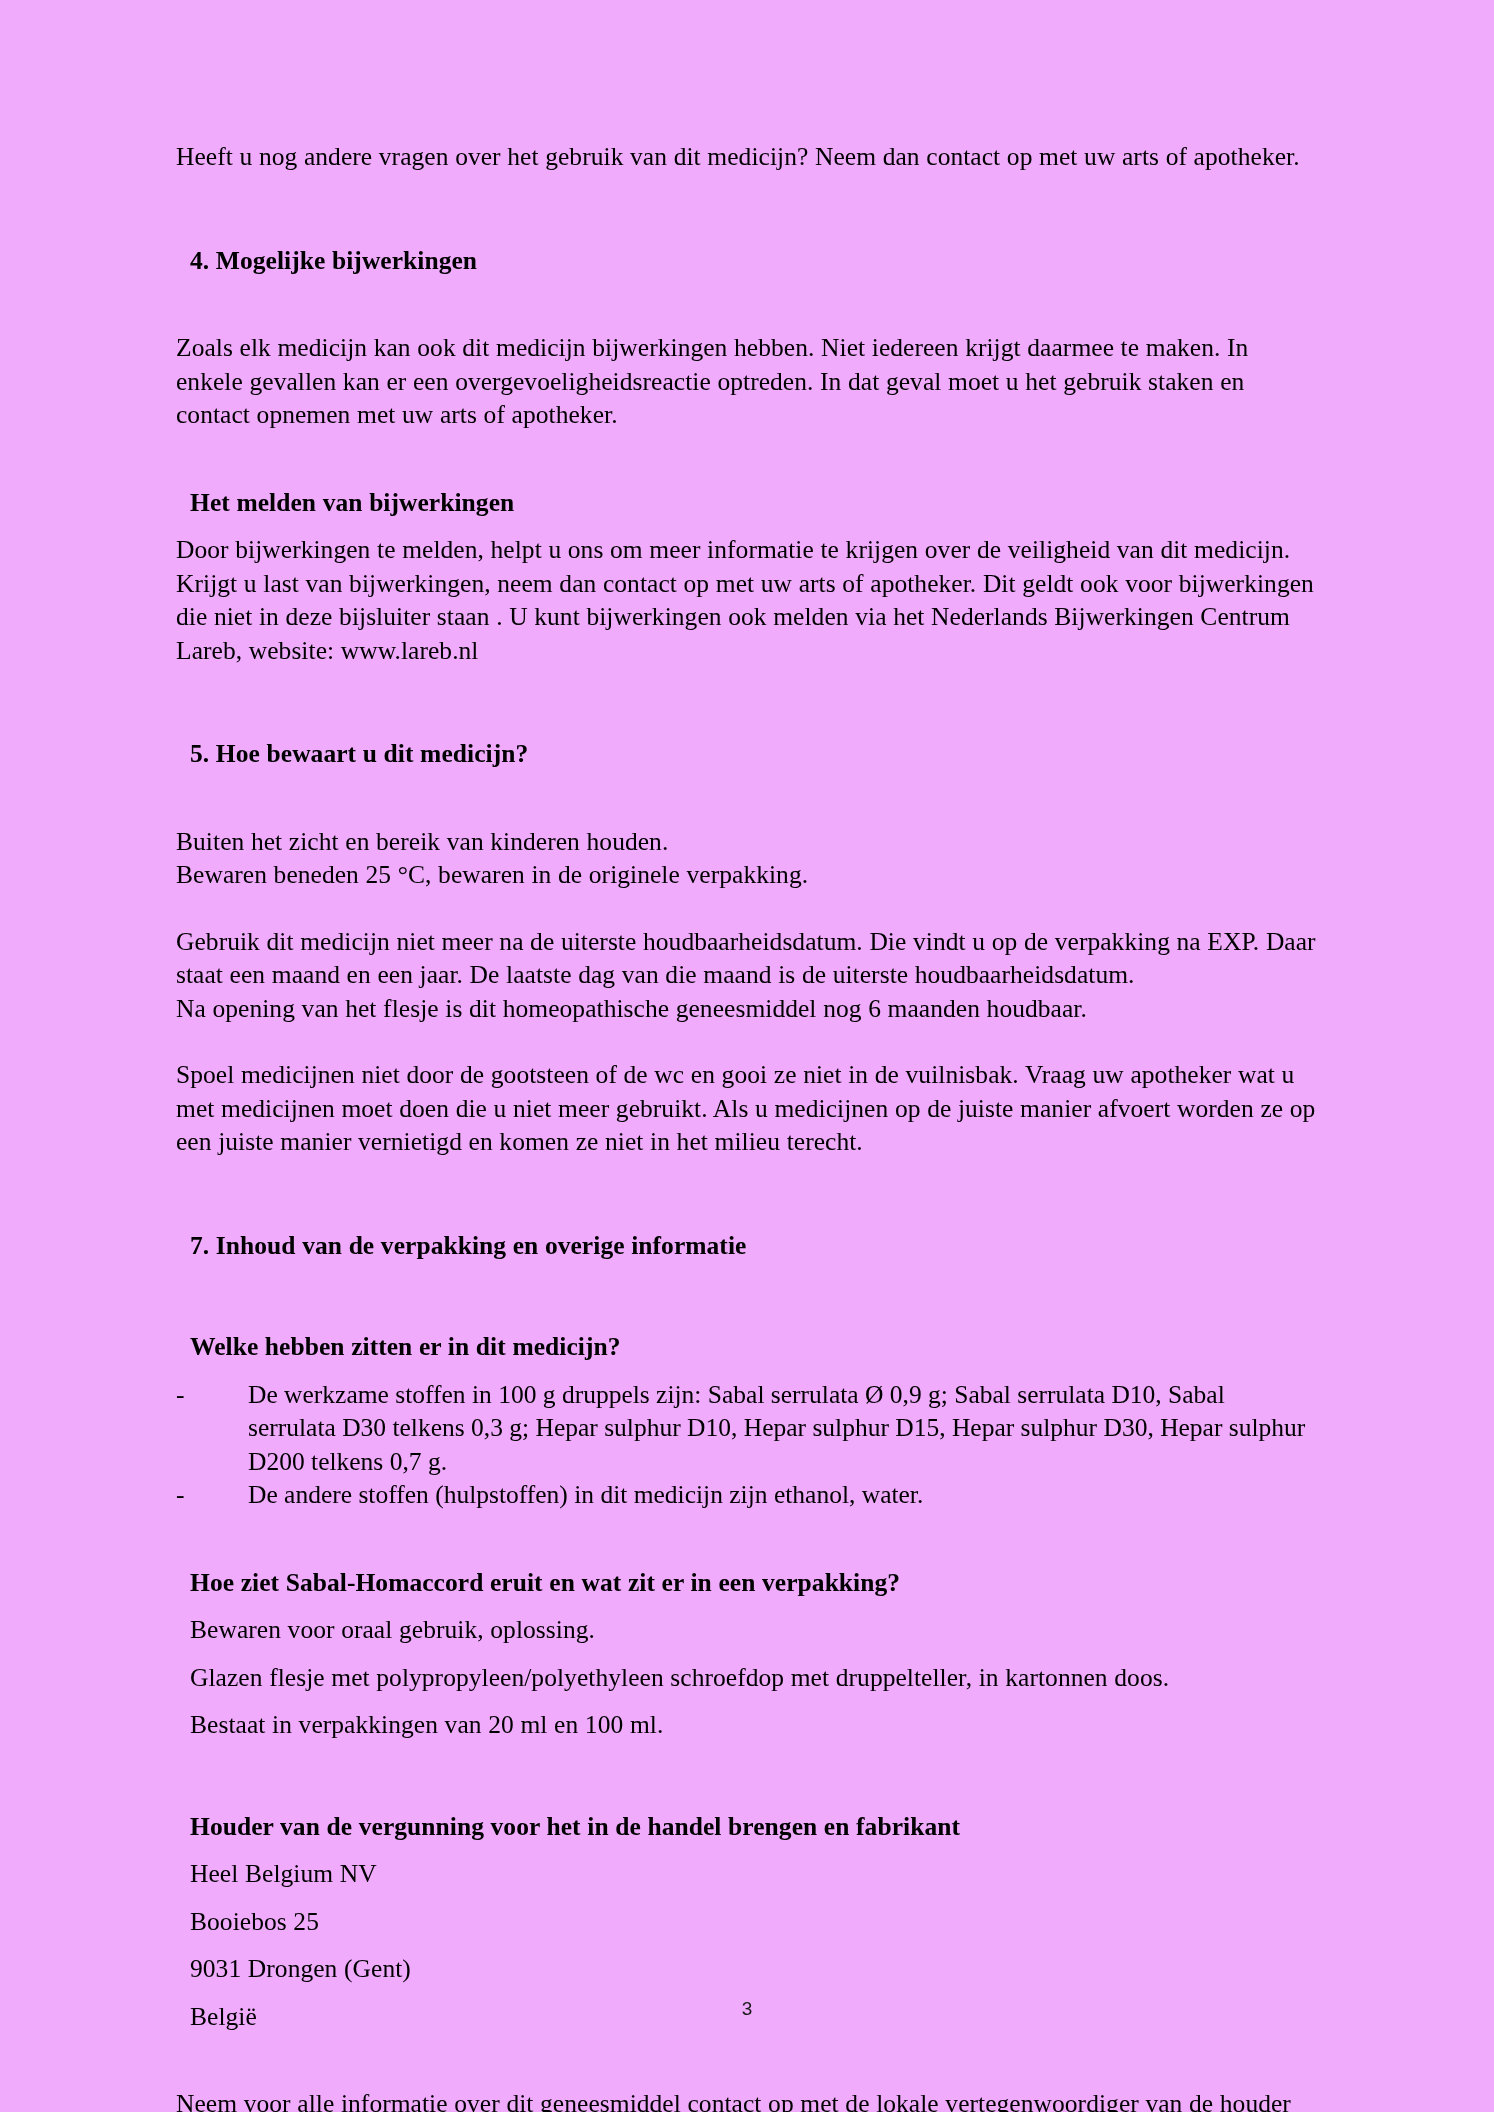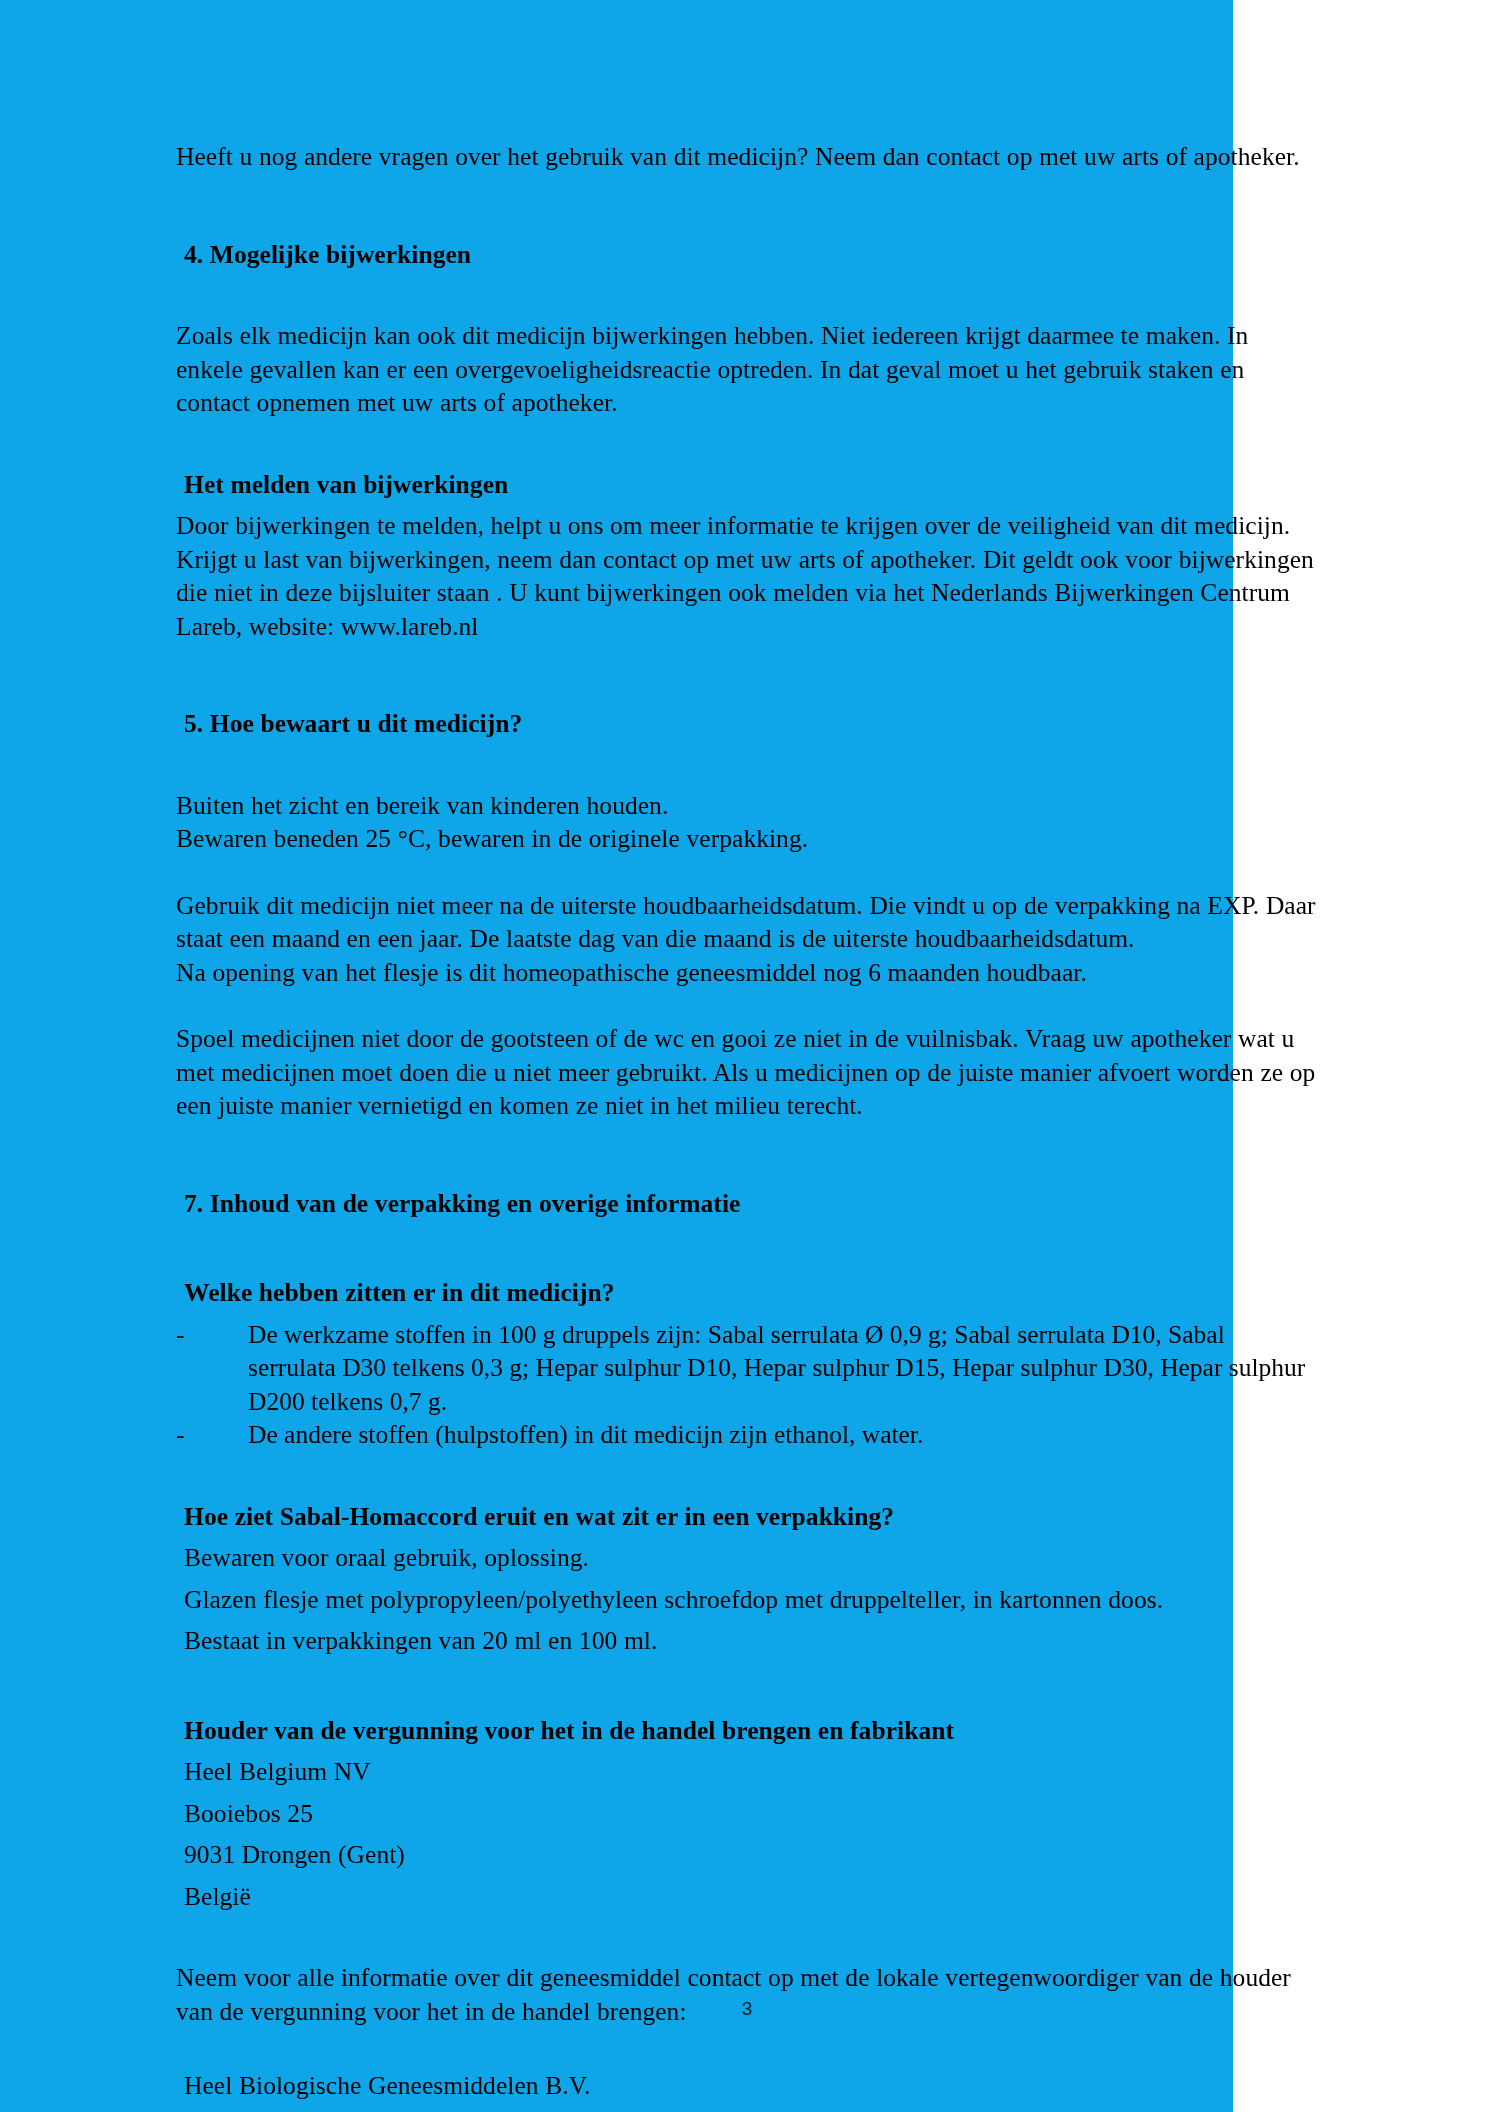--- a/index.html
+++ b/index.html
@@ -12,33 +12,33 @@
     height: 2112px;
     position: relative;
     font-family: "Liberation Serif", "DejaVu Serif", serif;
     color: #000000;
     -webkit-font-smoothing: antialiased;
   }
   .page {
     position: absolute;
     top: 0;
     left: 0;
-    width: 1233px;
+    width: 1494px;
     height: 2112px;
-    background: #0ea5e9;
+    background: #f0abfc;
     box-sizing: border-box;
   }
   .content {
     position: absolute;
     left: 176px;
     top: 140px;
     width: 1140px;
   }
   p, .line, .heading, .subheading {
-    margin: 8px;
+    margin: 14px;
     font-size: 25.5px;
     line-height: 33.5px;
     letter-spacing: 0.05px;
     text-align: left;
     word-spacing: 0.2px;
   }
   .heading {
     font-weight: bold;
   }
   .subheading {

